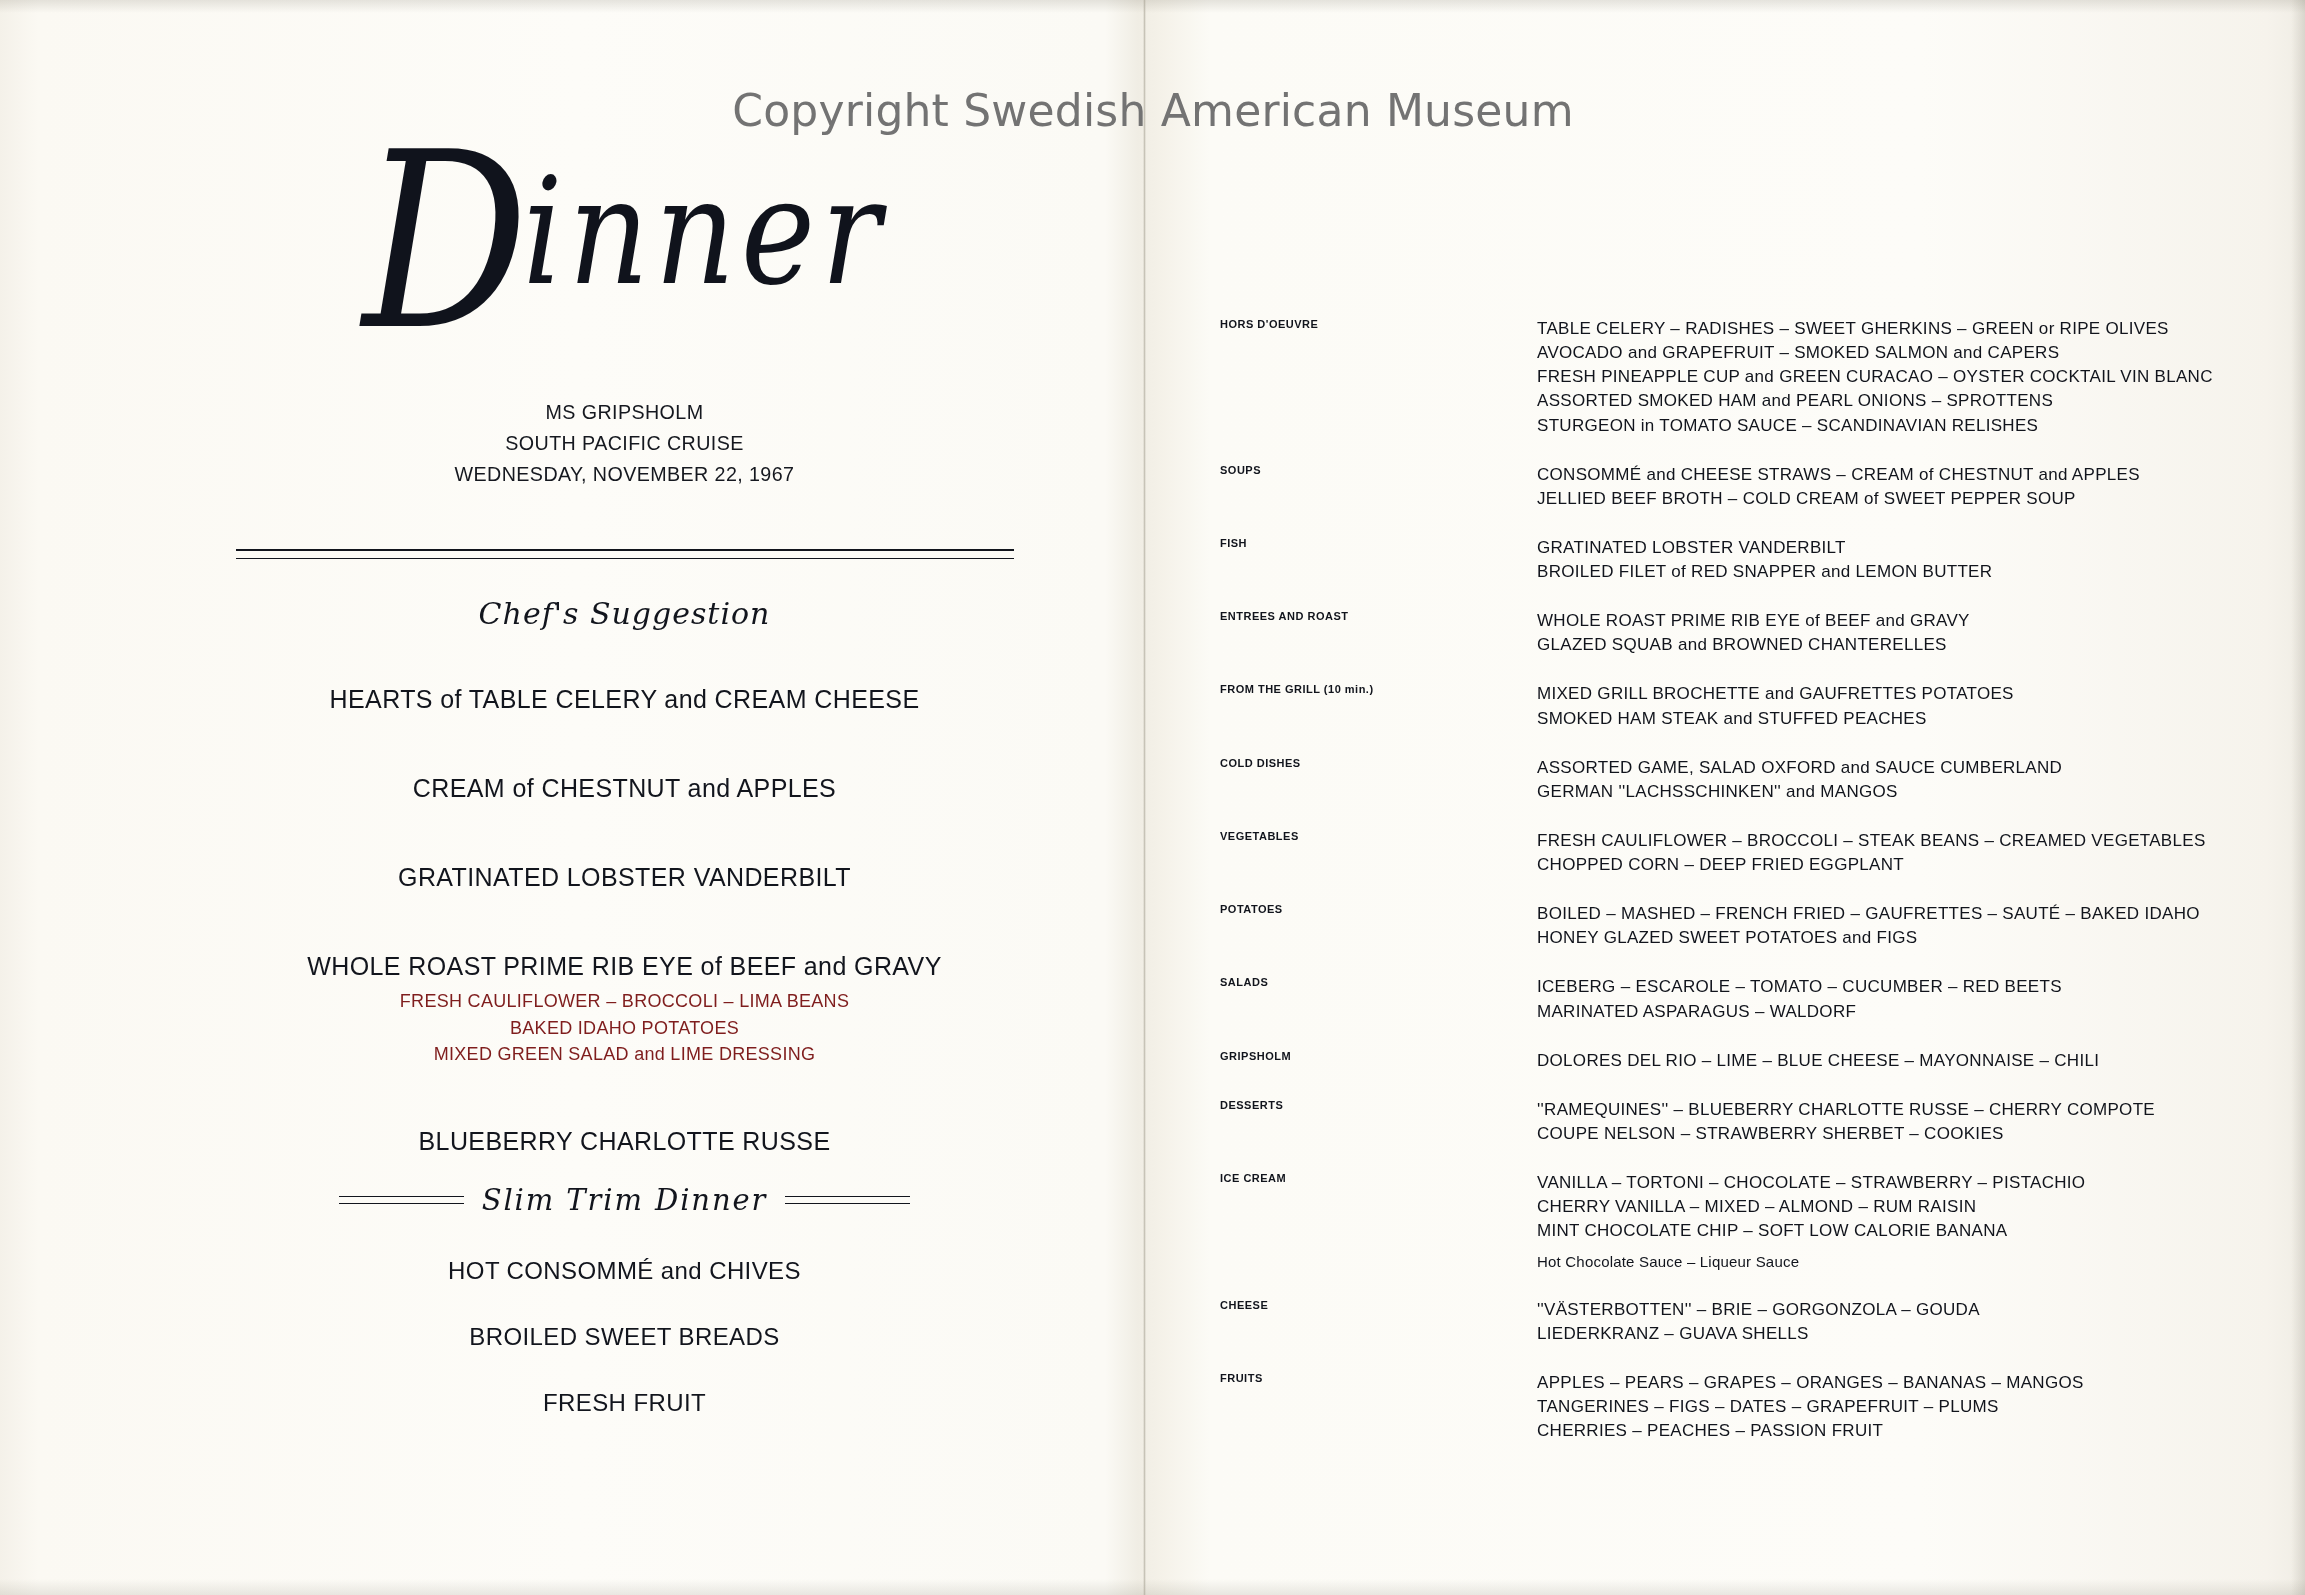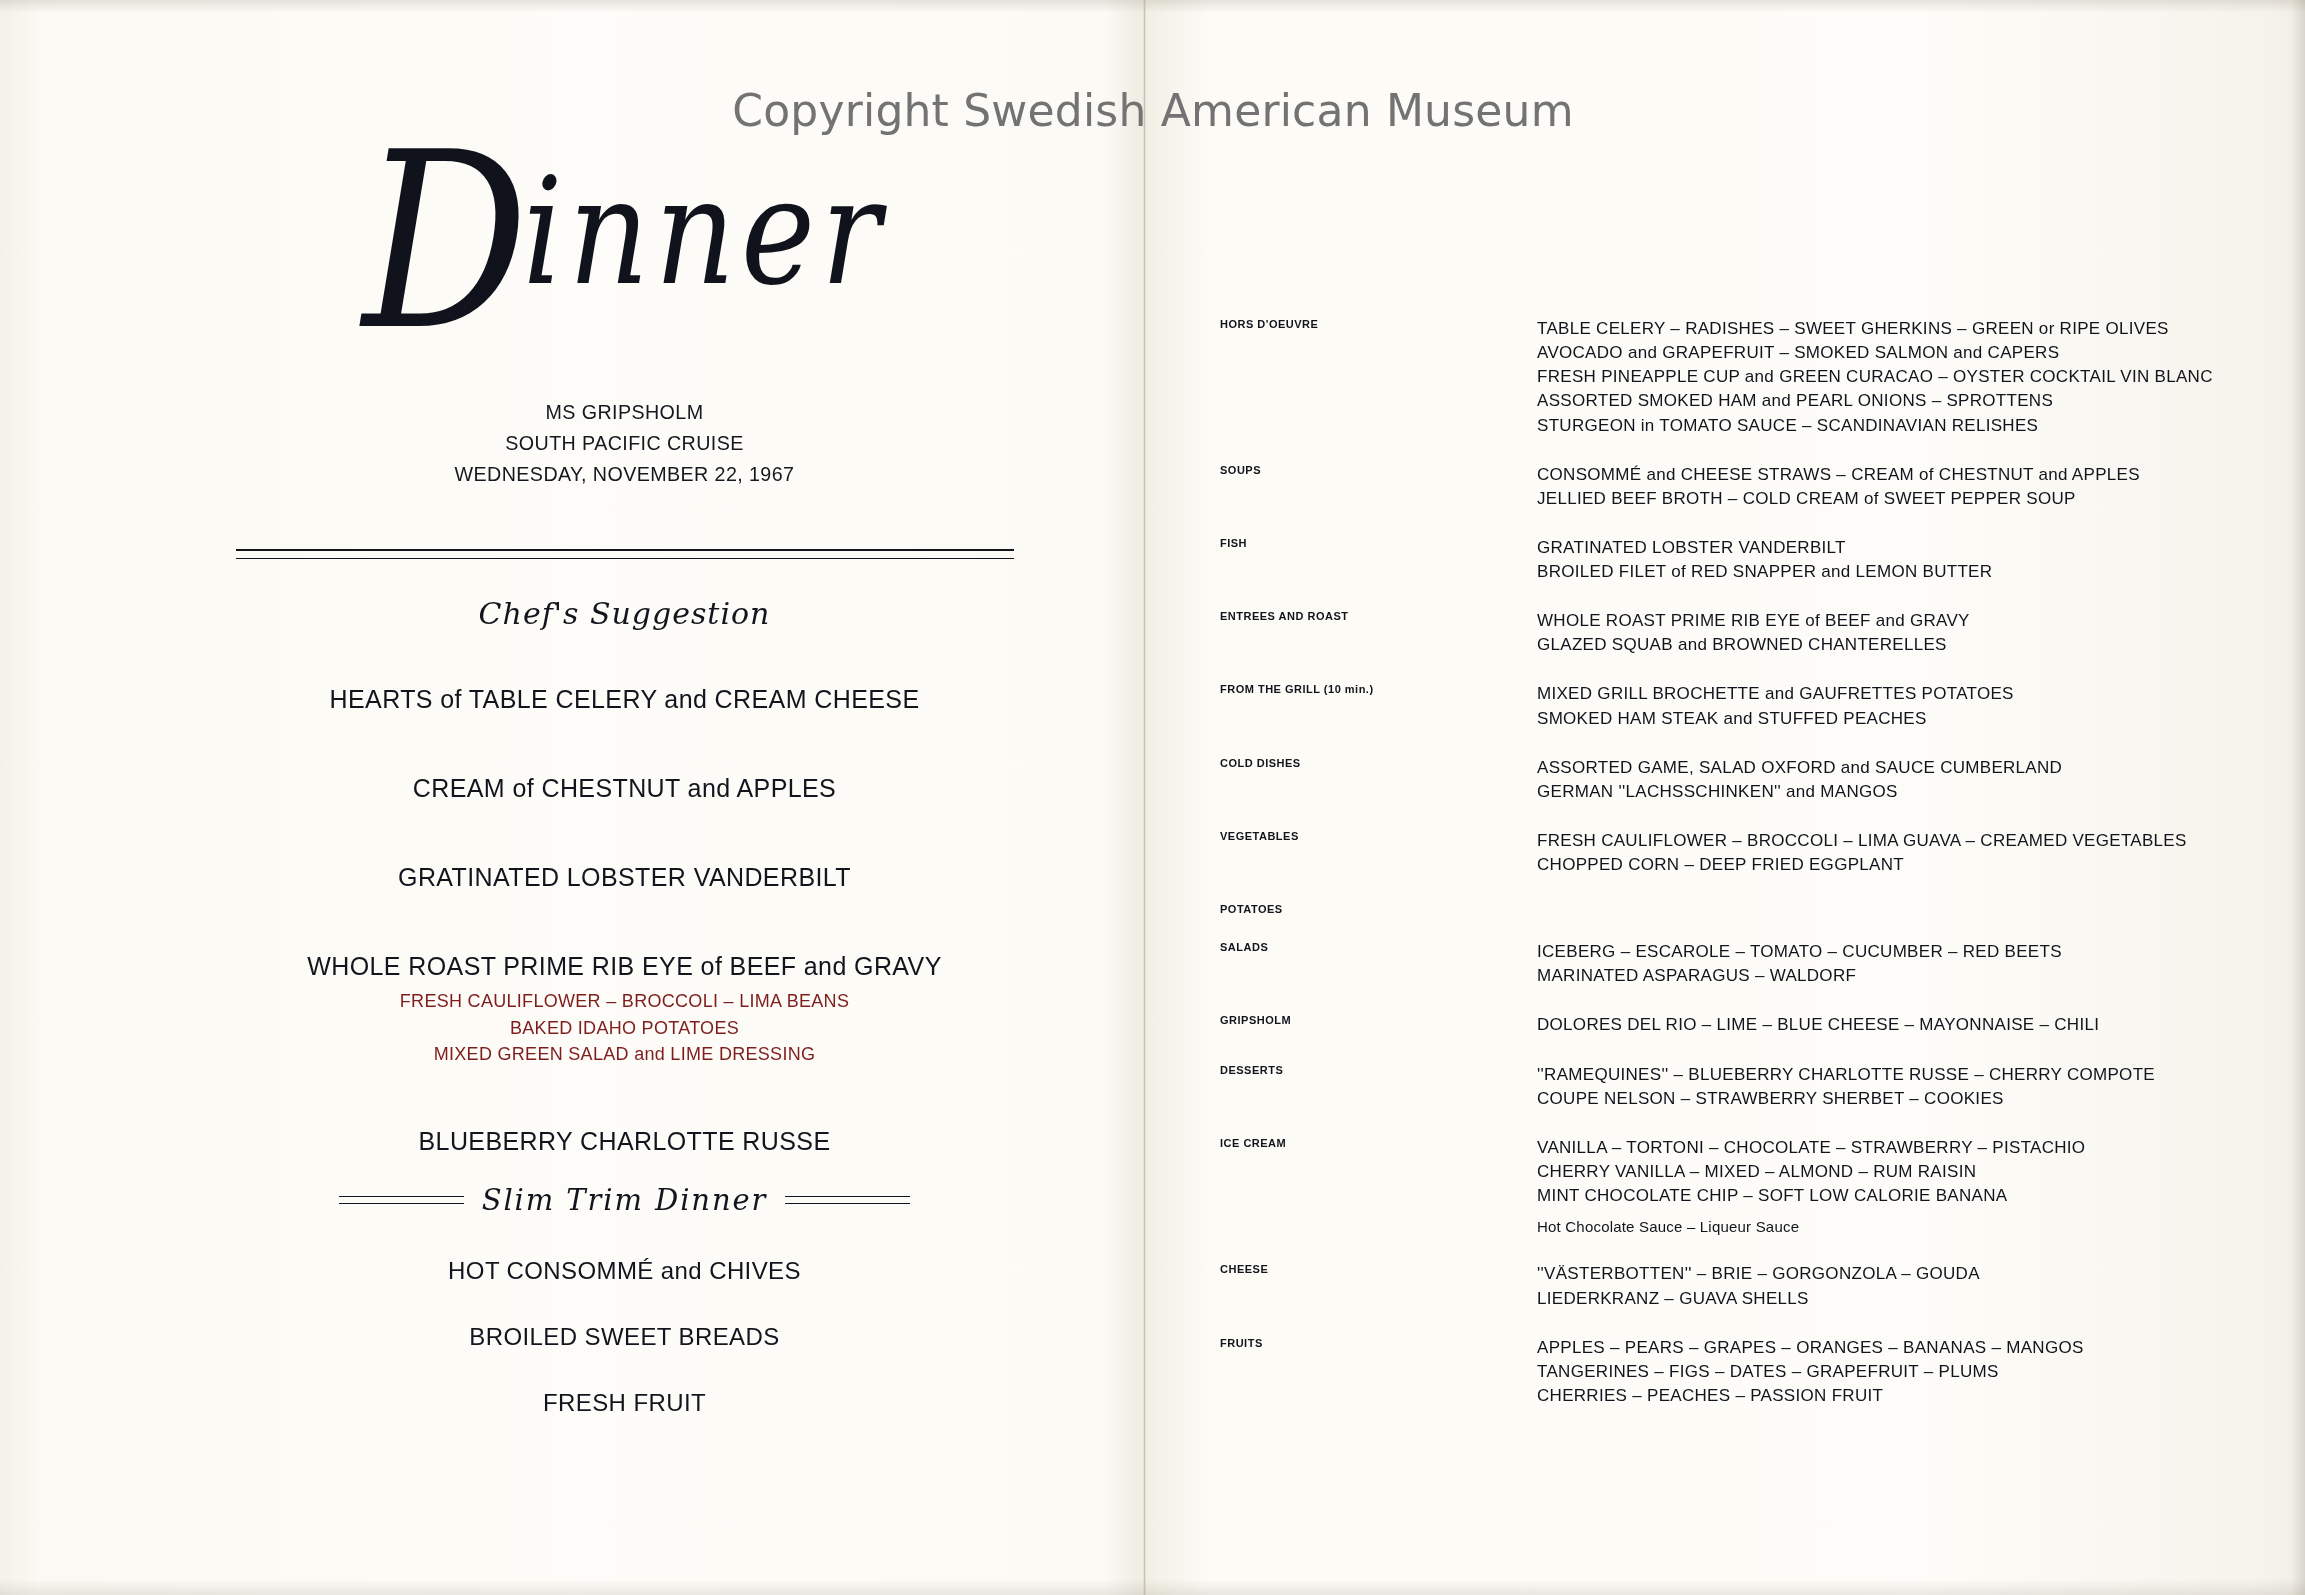--- a/index.html
+++ b/index.html
@@ -314,27 +314,31 @@
       <div class="menu-label">COLD DISHES</div>
       <div class="menu-lines">
         <div class="menu-line">ASSORTED GAME, SALAD OXFORD and SAUCE CUMBERLAND</div>
         <div class="menu-line">GERMAN ''LACHSSCHINKEN'' and MANGOS</div>
       </div>
     </div>
 
     <div class="menu-row">
       <div class="menu-label">VEGETABLES</div>
       <div class="menu-lines">
-        <div class="menu-line">FRESH CAULIFLOWER – BROCCOLI – LIMA GUAVA – CREAMED VEGETABLES</div>
+        <div class="menu-line">FRESH CAULIFLOWER – BROCCOLI – STEAK BEANS – CREAMED VEGETABLES</div>
         <div class="menu-line">CHOPPED CORN – DEEP FRIED EGGPLANT</div>
       </div>
     </div>
 
     <div class="menu-row">
       <div class="menu-label">POTATOES</div>
+      <div class="menu-lines">
+        <div class="menu-line">BOILED – MASHED – FRENCH FRIED – GAUFRETTES – SAUTÉ – BAKED IDAHO</div>
+        <div class="menu-line">HONEY GLAZED SWEET POTATOES and FIGS</div>
+      </div>
     </div>
 
     <div class="menu-row">
       <div class="menu-label">SALADS</div>
       <div class="menu-lines">
         <div class="menu-line">ICEBERG – ESCAROLE – TOMATO – CUCUMBER – RED BEETS</div>
         <div class="menu-line">MARINATED ASPARAGUS – WALDORF</div>
       </div>
     </div>
 

